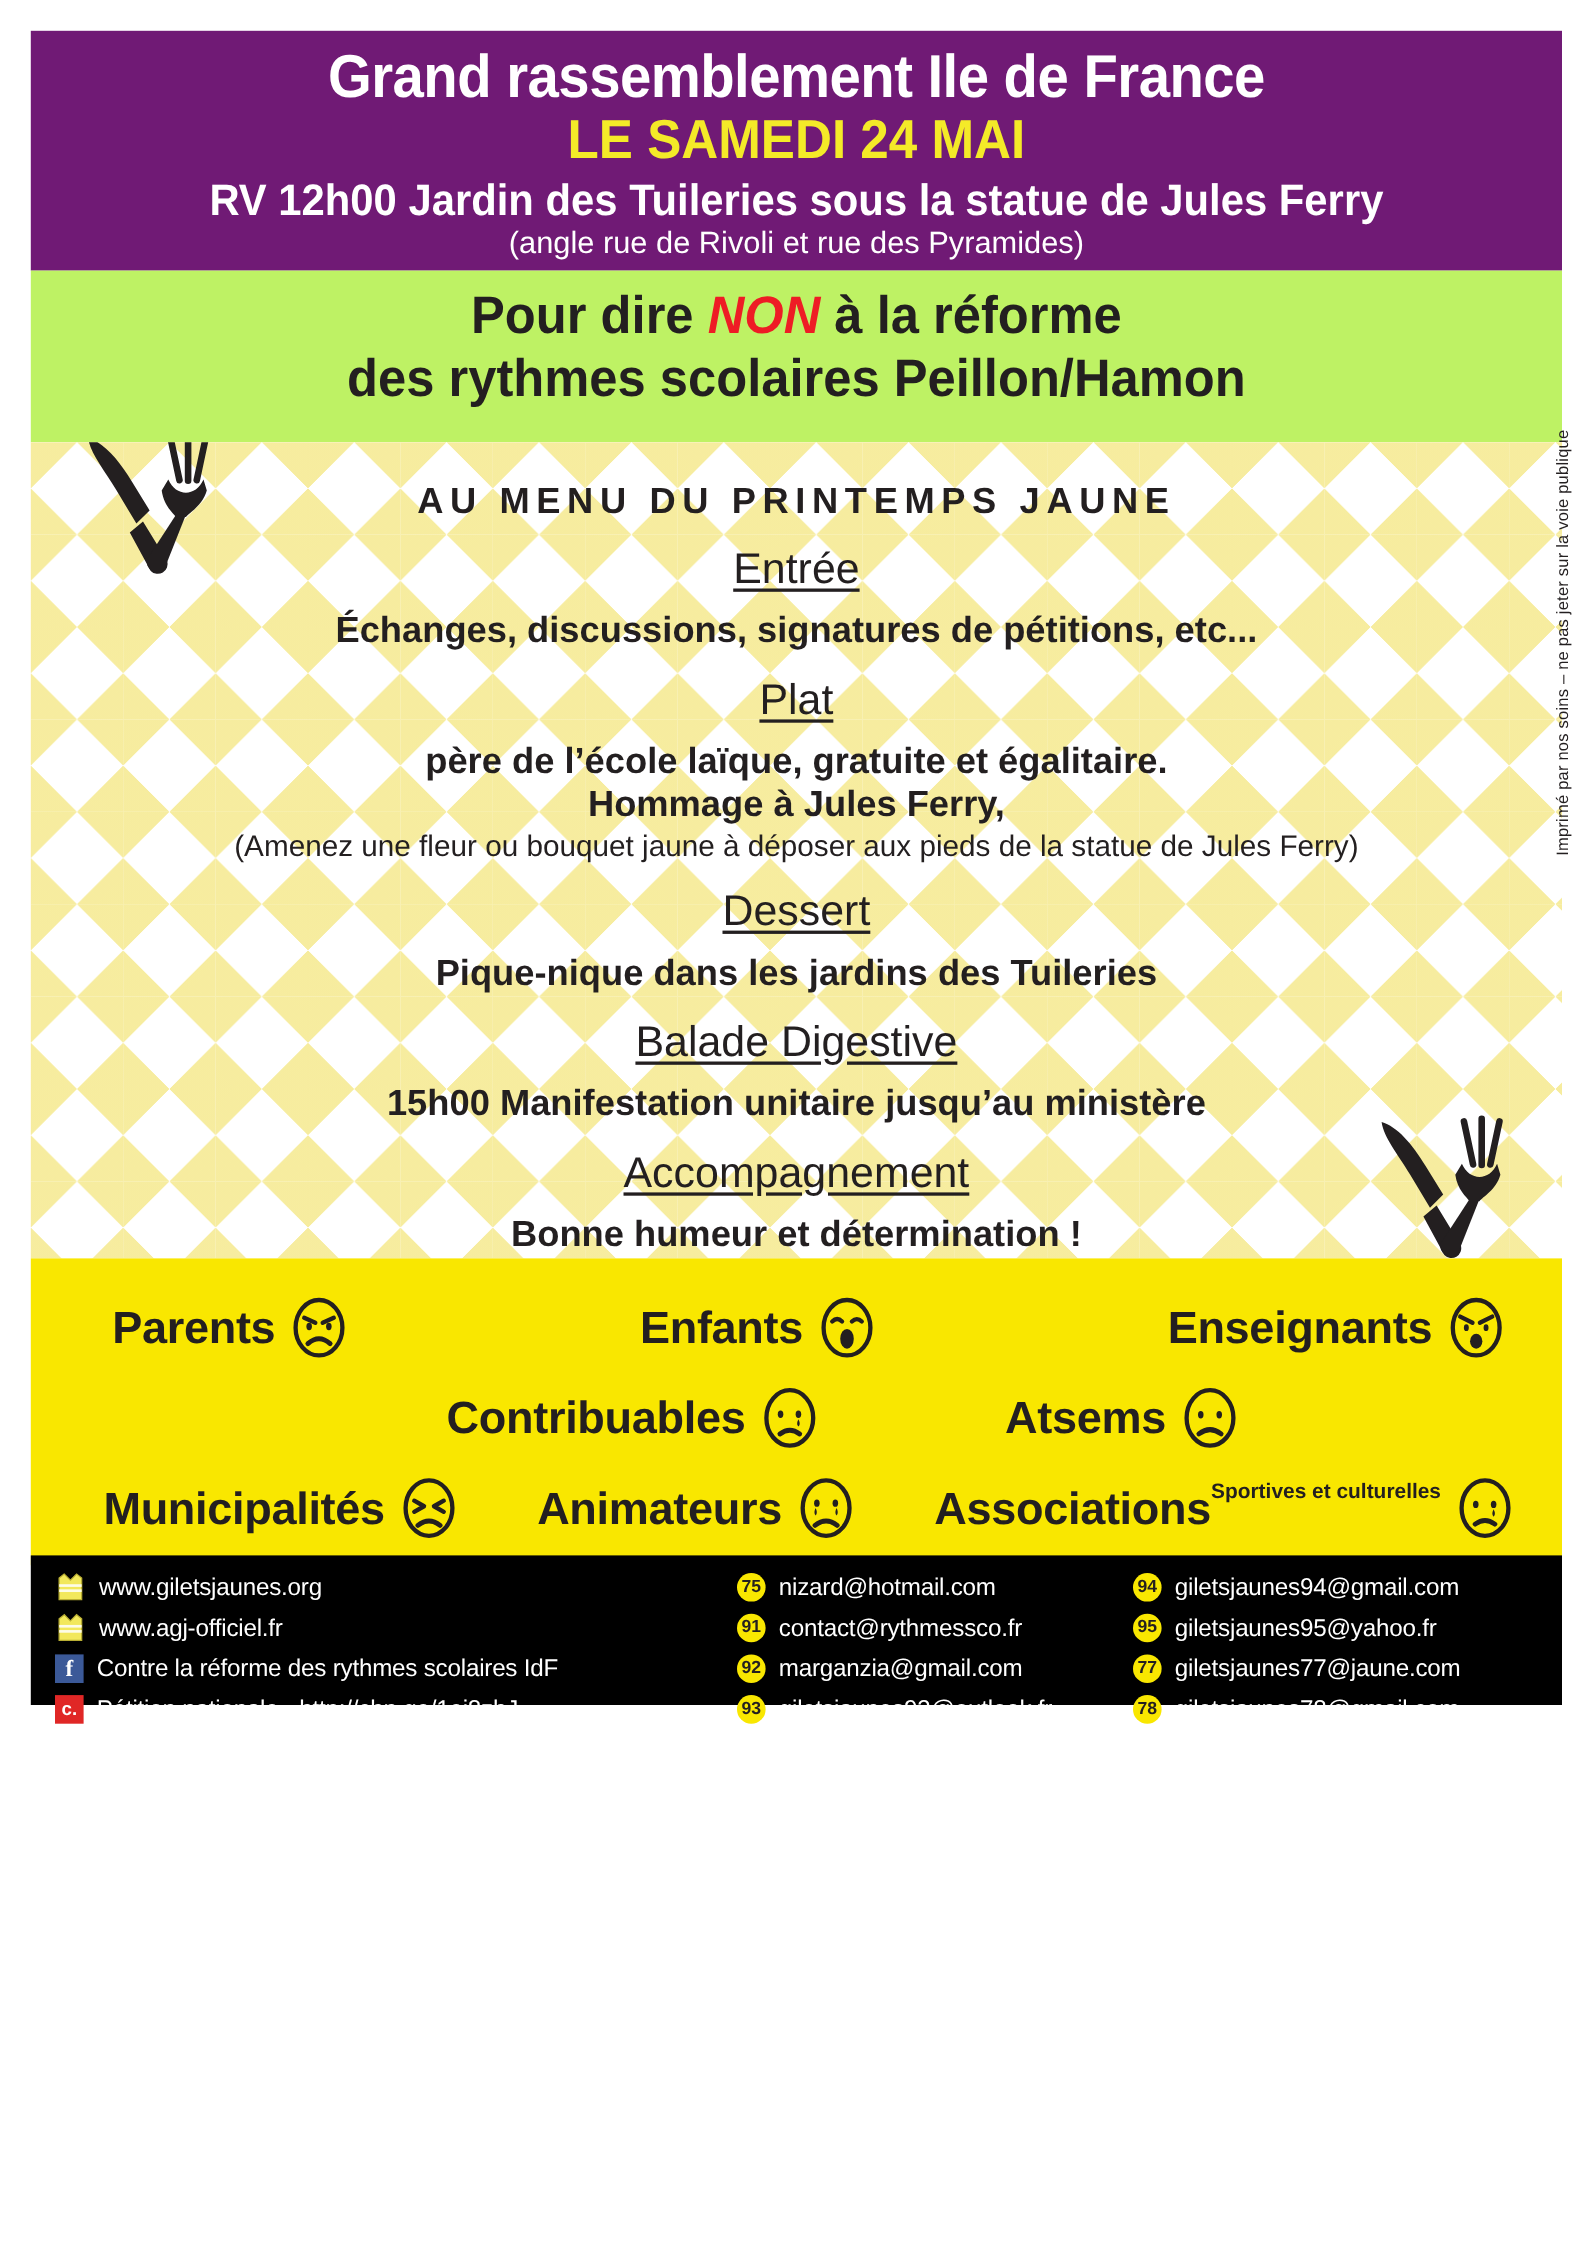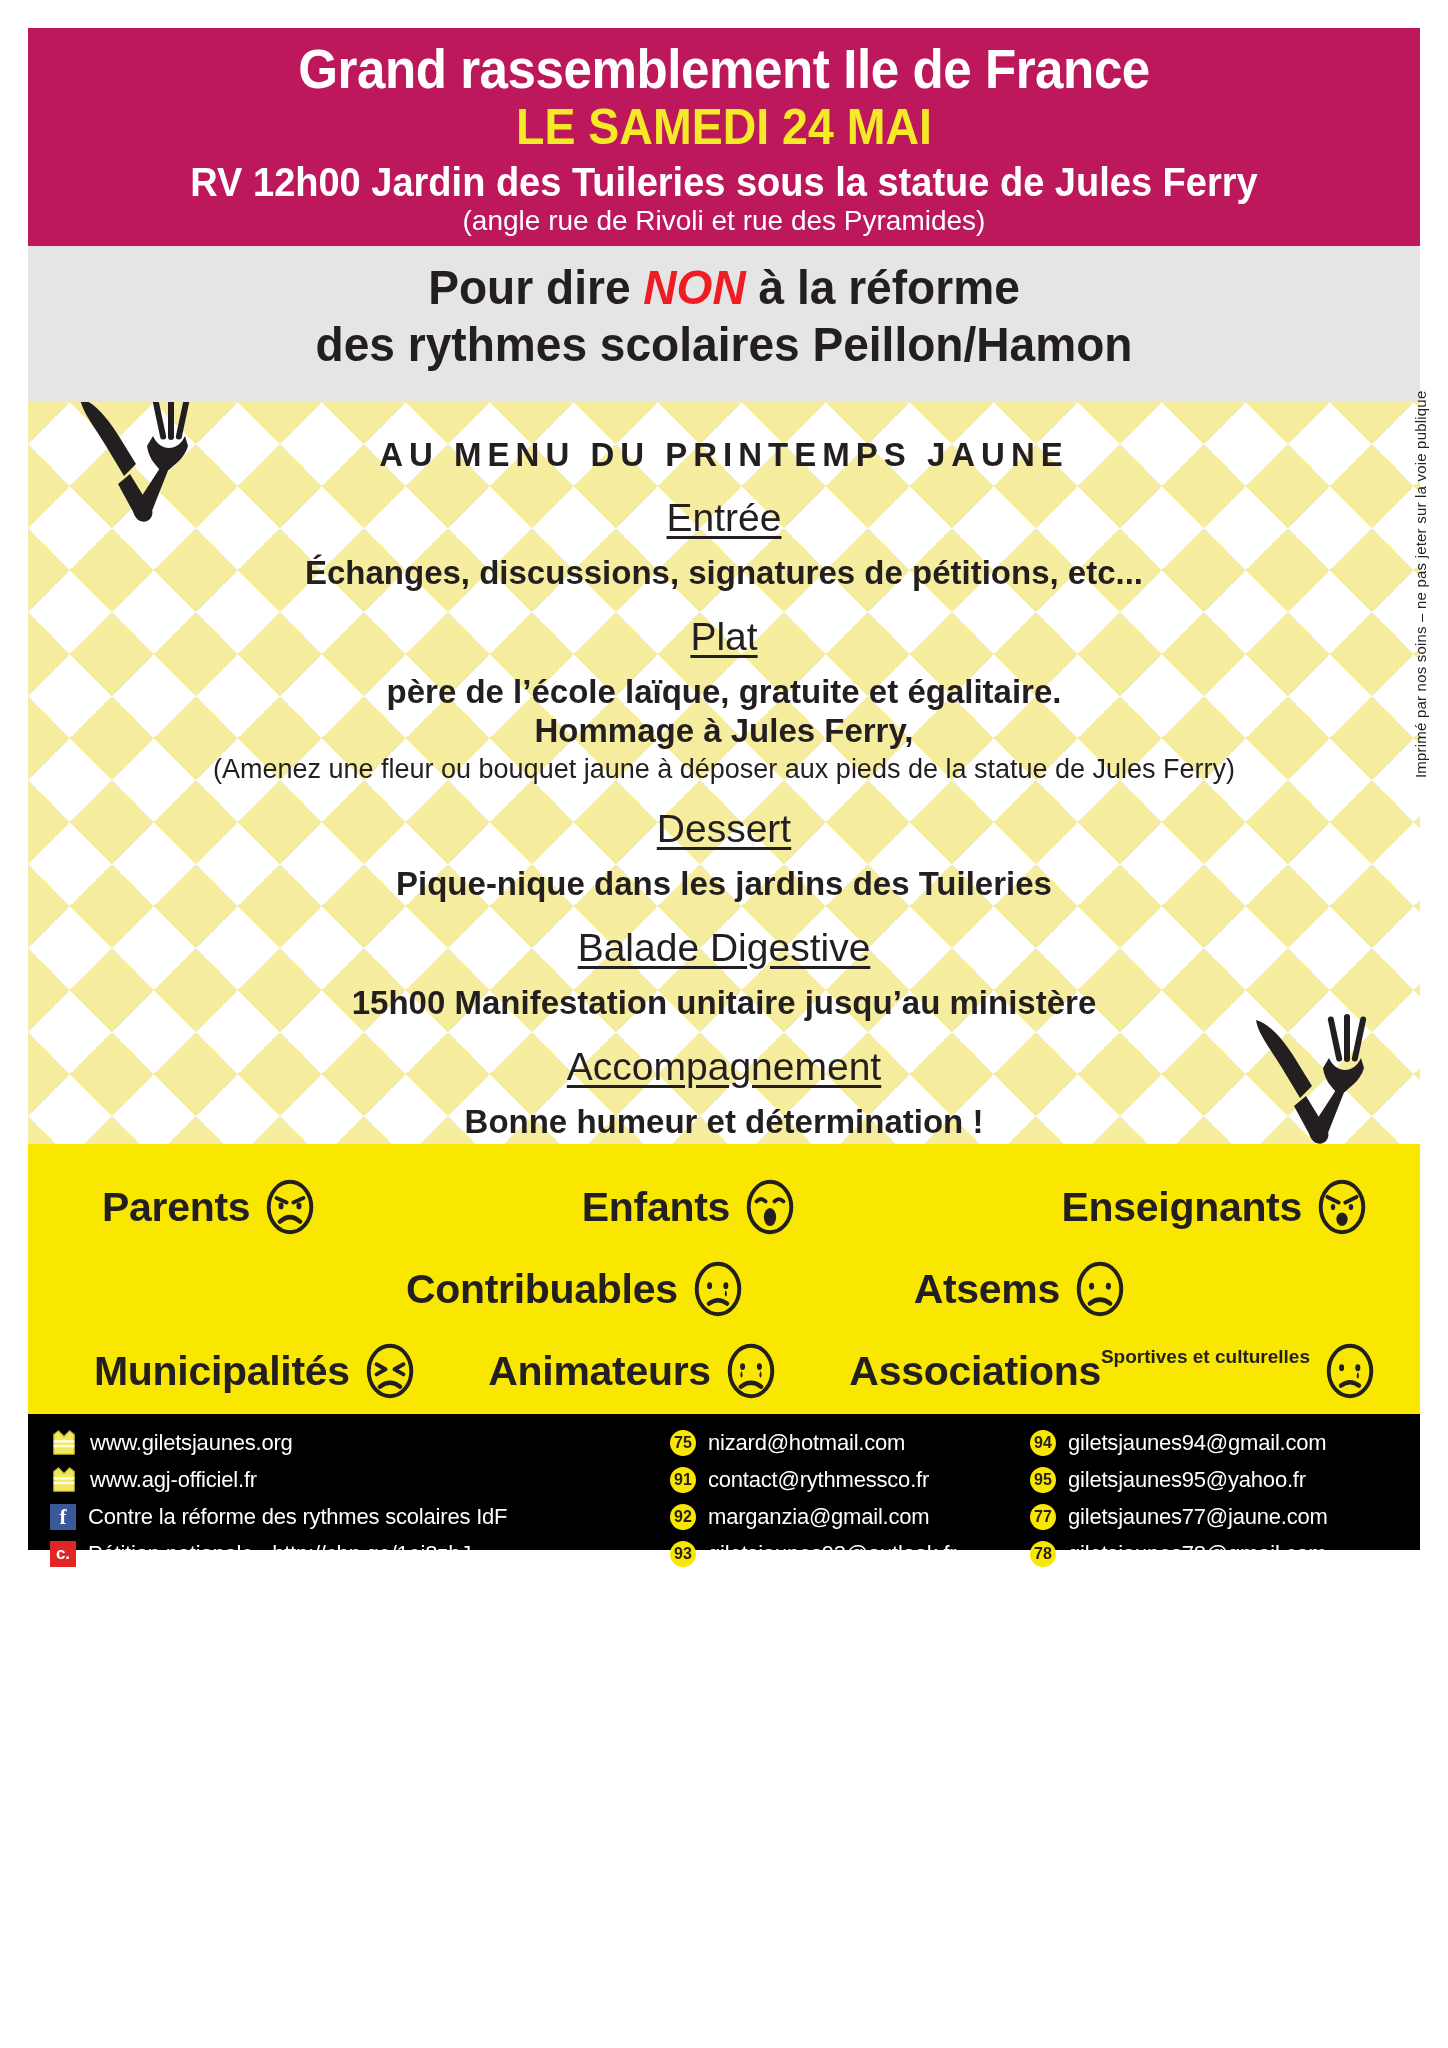--- a/index.html
+++ b/index.html
@@ -16,21 +16,21 @@
     overflow: hidden;
   }
 
   
   .header {
     position: absolute;
     left: 28px;
     top: 28px;
     width: 1392px;
     height: 218px;
-    background: #be185d;
+    background: #701a75;
     color: #ffffff;
     text-align: center;
     box-sizing: border-box;
     padding-top: 12px;
   }
   .header-line1 {
     font-size: 55px;
     font-weight: bold;
     letter-spacing: -0.5px;
     line-height: 1.08;
@@ -62,21 +62,21 @@
     white-space: nowrap;
   }
 
   
   .slogan {
     position: absolute;
     left: 28px;
     top: 246px;
     width: 1392px;
     height: 156px;
-    background: #e5e5e5;
+    background: #bef264;
     color: #231f20;
     text-align: center;
     box-sizing: border-box;
     padding-top: 14px;
   }
   .slogan-line {
     font-size: 48px;
     font-weight: bold;
     line-height: 1.18;
     white-space: nowrap;

